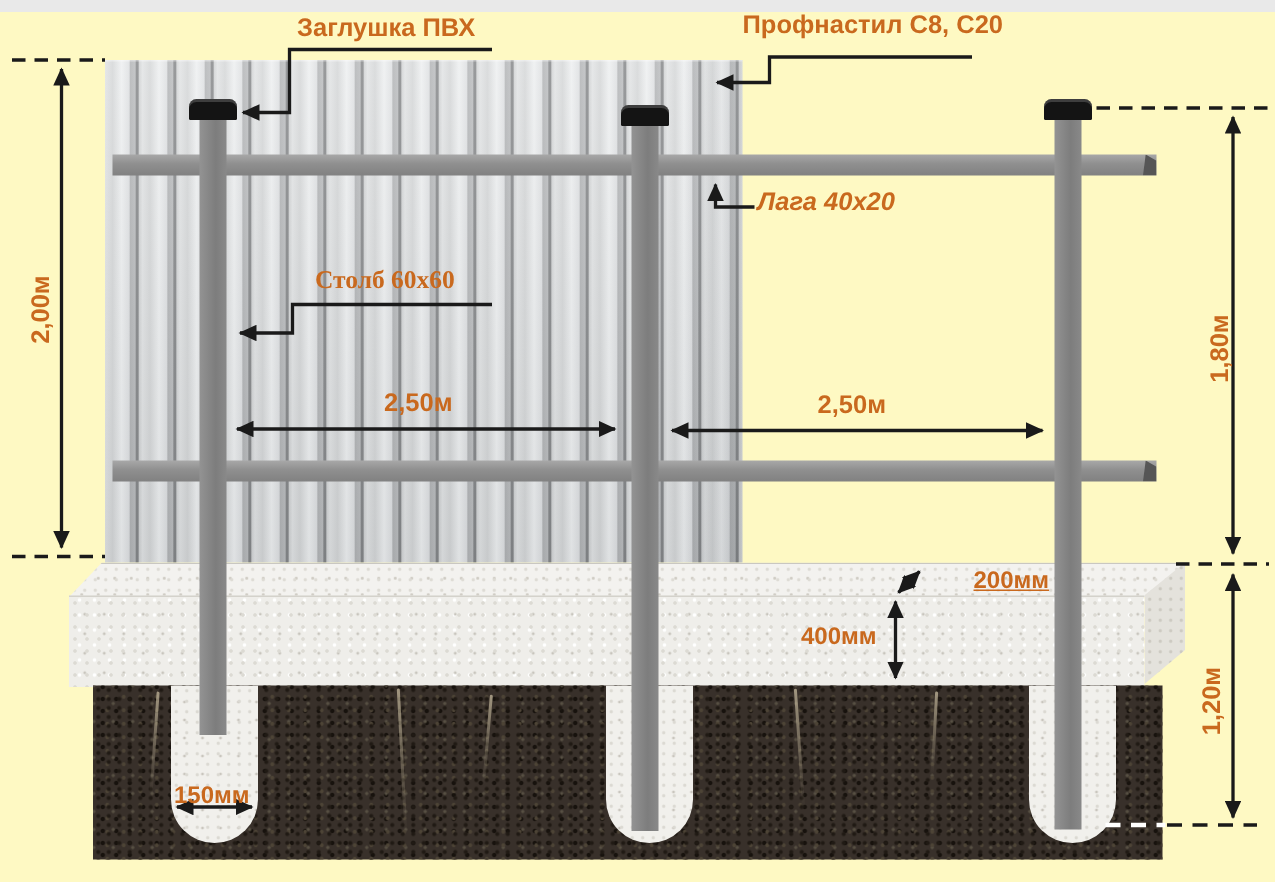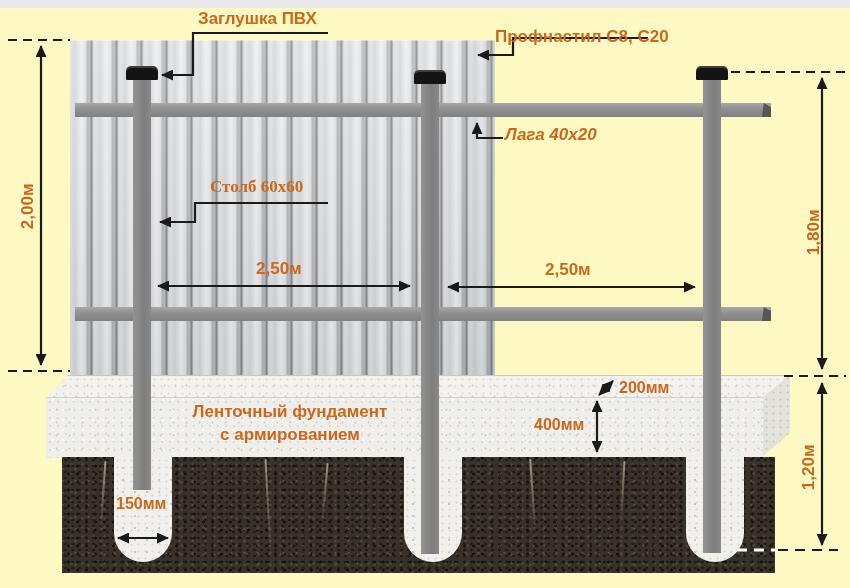--- a/index.html
+++ b/index.html
@@ -182,31 +182,27 @@
 
       <line x1="599" y1="395" x2="613" y2="381" marker-start="url(#arr)" marker-end="url(#arr)"></line>
 
       <line x1="597" y1="401" x2="597" y2="452" marker-start="url(#arr)" marker-end="url(#arr)"></line>
 
       <line x1="118" y1="538" x2="168" y2="538" marker-start="url(#arr)" marker-end="url(#arr)"></line>
     </g>
   </svg>
 
   <div class="lbl" style="left:198px;top:10px;">Заглушка ПВХ</div>
-  <div class="lbl" style="left:495px;top:28px;">Профнастил С8, С20</div>
+  <div class="lbl" style="left:495px;top:8px;">Профнастил С8, С20</div>
   <div class="lbl" style="left:505px;top:126px;font-style:italic;">Лага 40x20</div>
   <div class="lbl" style="left:210px;top:178px;font-family:Liberation Serif, serif;">Столб 60x60</div>
 
-  <div class="found-label">
-    <div>Ленточный фундамент</div>
-    <div>с армированием</div>
-  </div>
 
   <div class="lbl rot" style="left:-4px;top:197px;">2,00м</div>
   <div class="lbl rot" style="left:782px;top:223px;">1,80м</div>
   <div class="lbl rot" style="left:777px;top:458px;">1,20м</div>
   <div class="lbl" style="left:256px;top:260px;">2,50м</div>
   <div class="lbl" style="left:545px;top:261px;">2,50м</div>
-  <div class="lbl lbl-small" style="left:619px;top:379px;">200мм</div>
+  <div class="lbl lbl-small" style="left:649px;top:379px;text-decoration:underline;">200мм</div>
   <div class="lbl lbl-small" style="left:534px;top:416px;">400мм</div>
-  <div class="lbl lbl-small" style="left:116px;top:495px;">150мм</div>
+  <div class="lbl lbl-small" style="left:116px;top:522px;">150мм</div>
 
 </div>
 
 </body></html>

